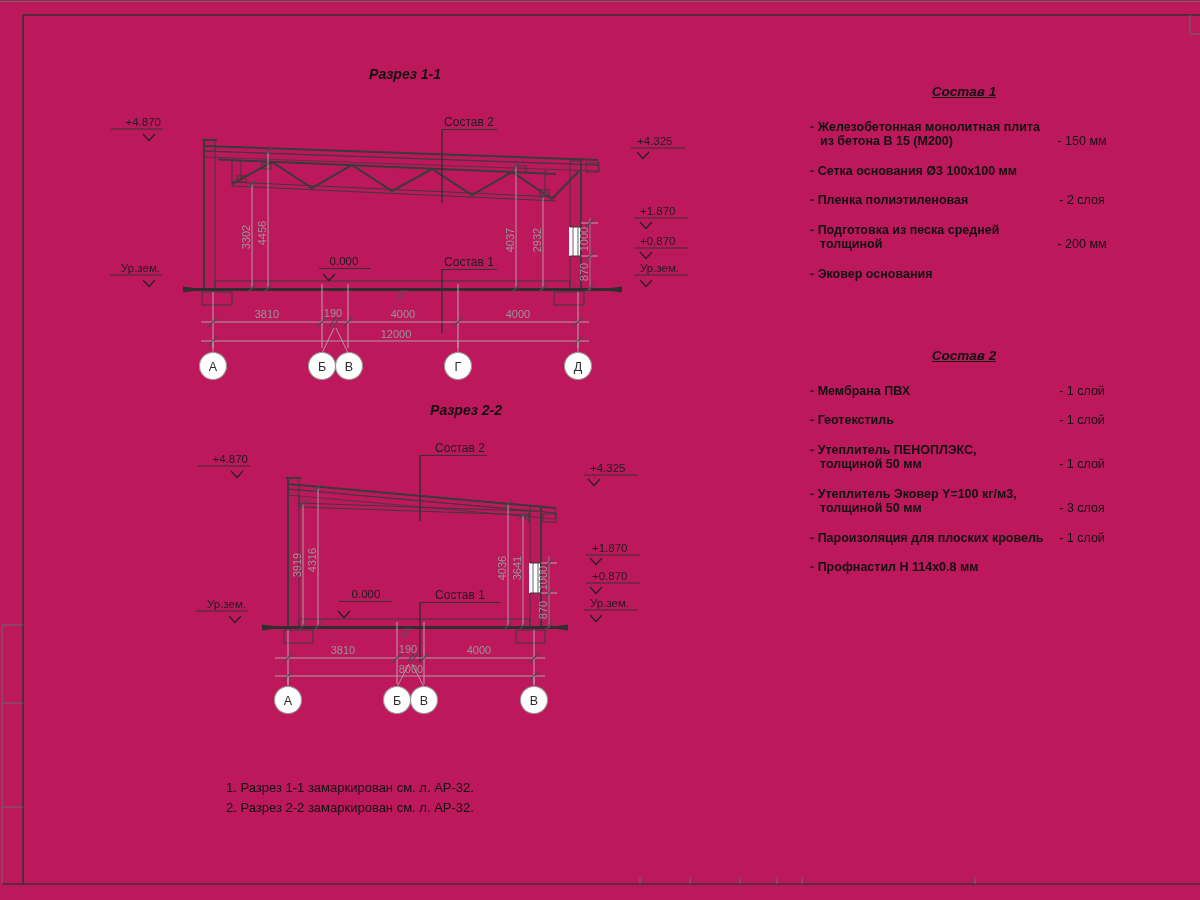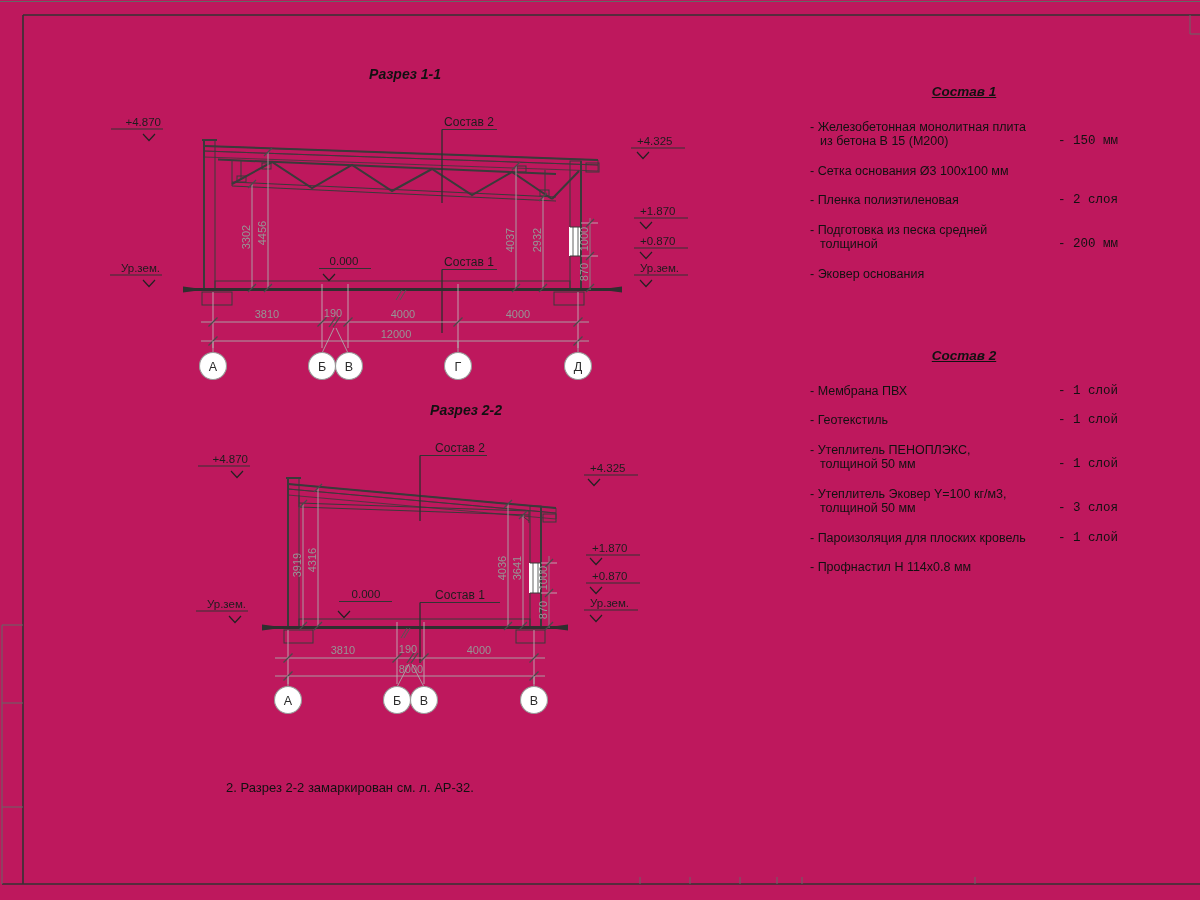--- a/index.html
+++ b/index.html
@@ -22,22 +22,22 @@
   .undl{stroke:#333;stroke-width:1;fill:none;}
   .ldr{stroke:#2e2e2e;stroke-width:1.3;fill:none;}
   .ax{stroke:#999;fill:#fff;stroke-width:1.1;}
   .frame{stroke:#333;stroke-width:1.6;fill:none;}
   .frame-thin{stroke:#666;stroke-width:1;fill:none;}
 
   .comp{position:absolute;width:308px;color:#111;font-size:12.5px;line-height:1.16;}
   .comp-title{text-align:center;font-style:italic;font-weight:600;font-size:13.5px;
               text-decoration:underline;margin-bottom:20px;}
   .comp-row{display:flex;align-items:flex-end;margin-bottom:15px;}
-  .comp-name{flex:1;white-space:pre-line;padding-left:10px;text-indent:-10px;}
-  .comp-val{flex:0 0 72px;text-align:right;font-family:Liberation Mono, monospace;}
+  .comp-name{flex:1;white-space:pre-line;padding-left:10px;text-indent:-10px;font-weight:bold;}
+  .comp-val{flex:0 0 72px;text-align:center;}
   .notes{position:absolute;left:226px;top:778px;color:#111;font-size:13px;line-height:19.5px;}
 </style>
 </head>
 <body>
 
 <div class="page">
 
 <svg width="1200" height="900" viewBox="0 0 1200 900">
   <defs>
     <pattern id="wallH" width="4" height="4" patternUnits="userSpaceOnUse">
@@ -387,16 +387,17 @@
       <div class="comp-name">- Пароизоляция для плоских кровель</div>
       <div class="comp-val">- 1 слой</div>
     </div>
     <div class="comp-row">
       <div class="comp-name">- Профнастил Н 114х0.8 мм</div>
       <div class="comp-val"></div>
     </div>
   </div>
 
   <div class="notes">
+    <div>1. Разрез 1-1 замаркирован см. л. АР-32.</div>
     <div>2. Разрез 2-2 замаркирован см. л. АР-32.</div>
   </div>
 
 </div>
 
 </body></html>

